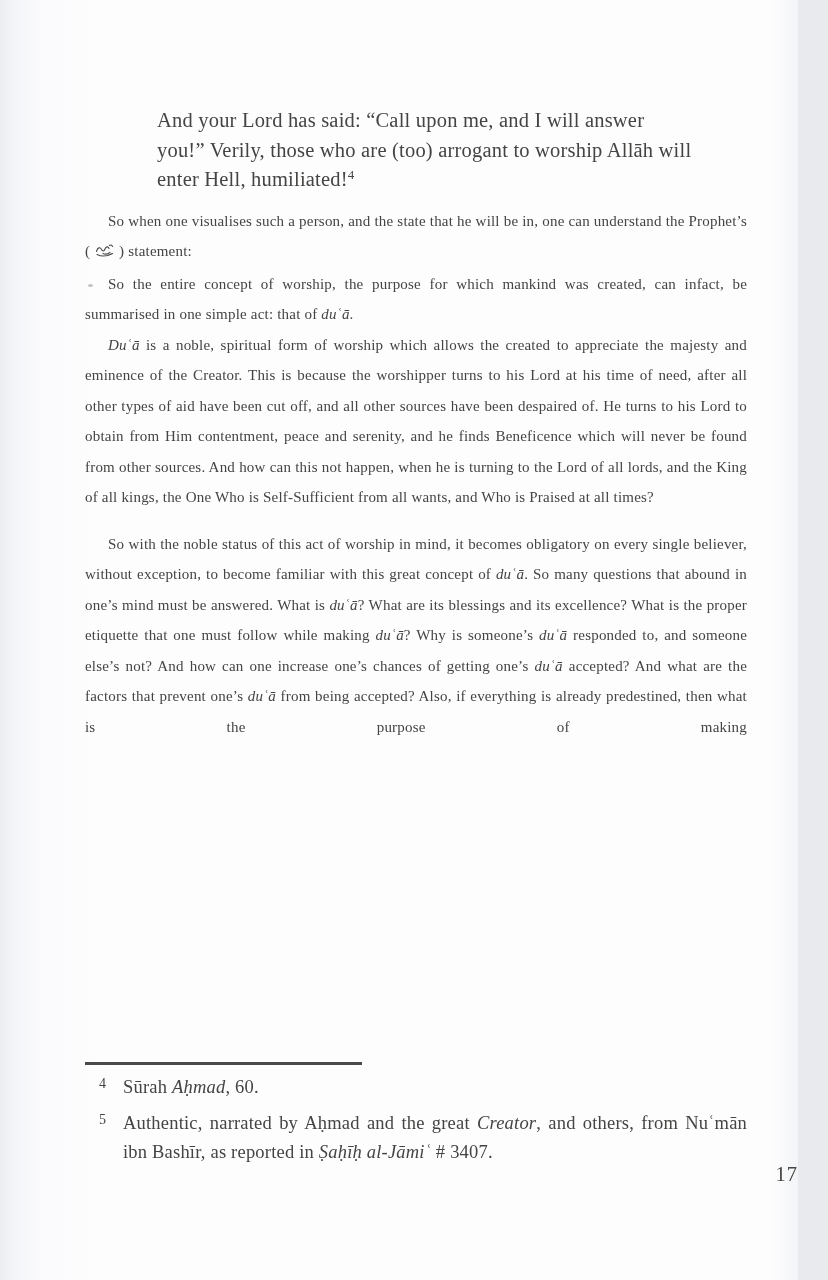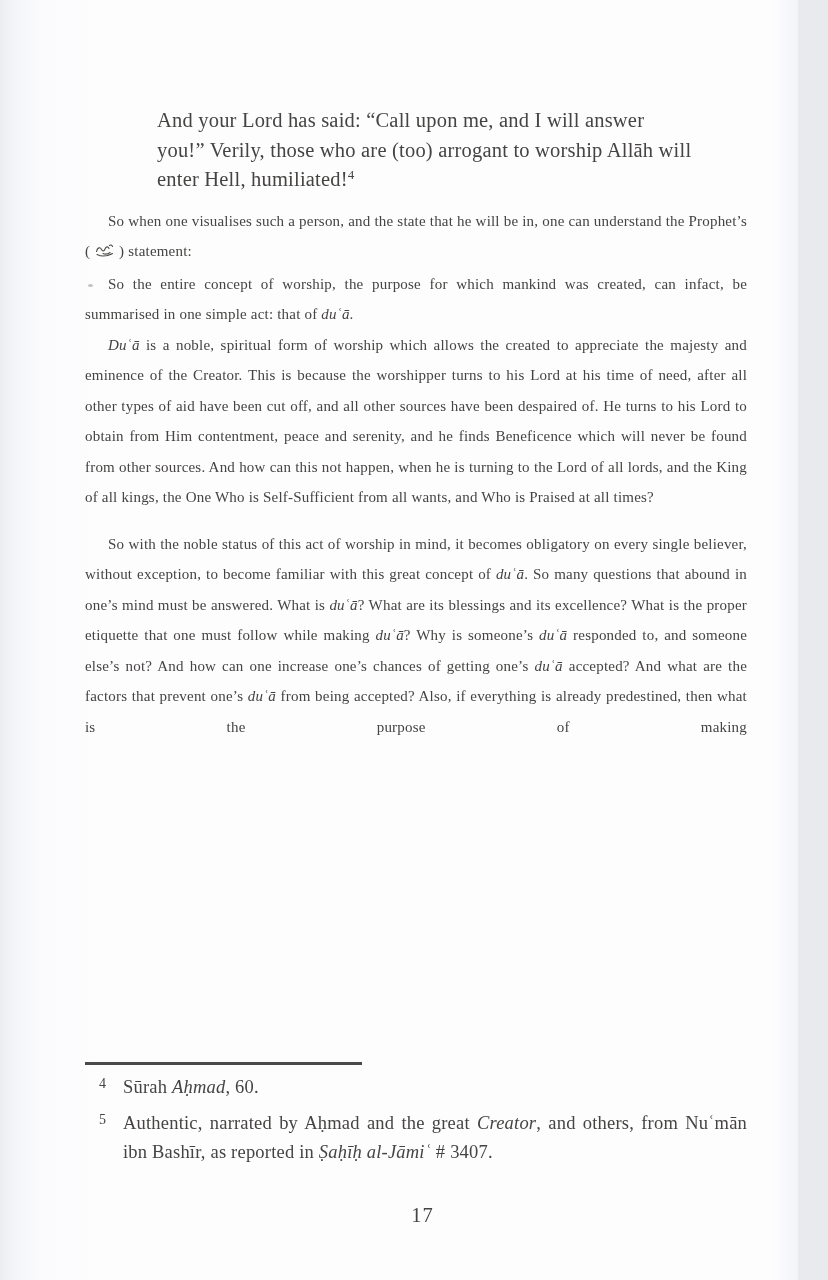--- a/index.html
+++ b/index.html
@@ -23,21 +23,21 @@
   .p4{margin-top:16px;}
   .cont{text-align-last:justify;}
   em{font-style:italic;}
   sup{font-size:13px;line-height:0;vertical-align:7px;letter-spacing:0;}
   .speck{position:absolute;left:3px;top:178px;width:5px;height:3px;background:#b4b2b4;border-radius:50%;opacity:.8;}
   .footnotes{position:absolute;left:85px;top:1062px;width:662px;font-size:18.5px;line-height:29px;}
   .fn-rule{width:277px;height:3px;background:#4a4a4c;margin:0 0 8px 0;}
   .fn{display:flex;margin-top:7px;}
   .fn-num{flex:0 0 38px;box-sizing:border-box;padding-left:14px;font-size:14px;position:relative;top:-4px;}
   .fn-text{flex:1;text-align:justify;}
-  .page-number{position:absolute;left:0;right:0;top:1204px;text-align:center;font-size:20.5px;letter-spacing:1px;margin-left:47px;}
+  .page-number{position:absolute;left:0;right:0;top:1163px;text-align:right;font-size:20.5px;letter-spacing:1px;margin-left:47px;}
   .honorific{display:inline-block;width:19px;height:14px;vertical-align:-1px;margin:0 1px;}
   .honorific svg{display:block;}
 </style>
 </head>
 <body>
 
 <div class="page">
   <div class="content">
 
     <p class="quote"><span>And your Lord has said: “Call upon me, and I will answer you!” Verily, those who are (too) arrogant to worship Allāh will enter Hell, humiliated!</span><sup>4</sup></p>

